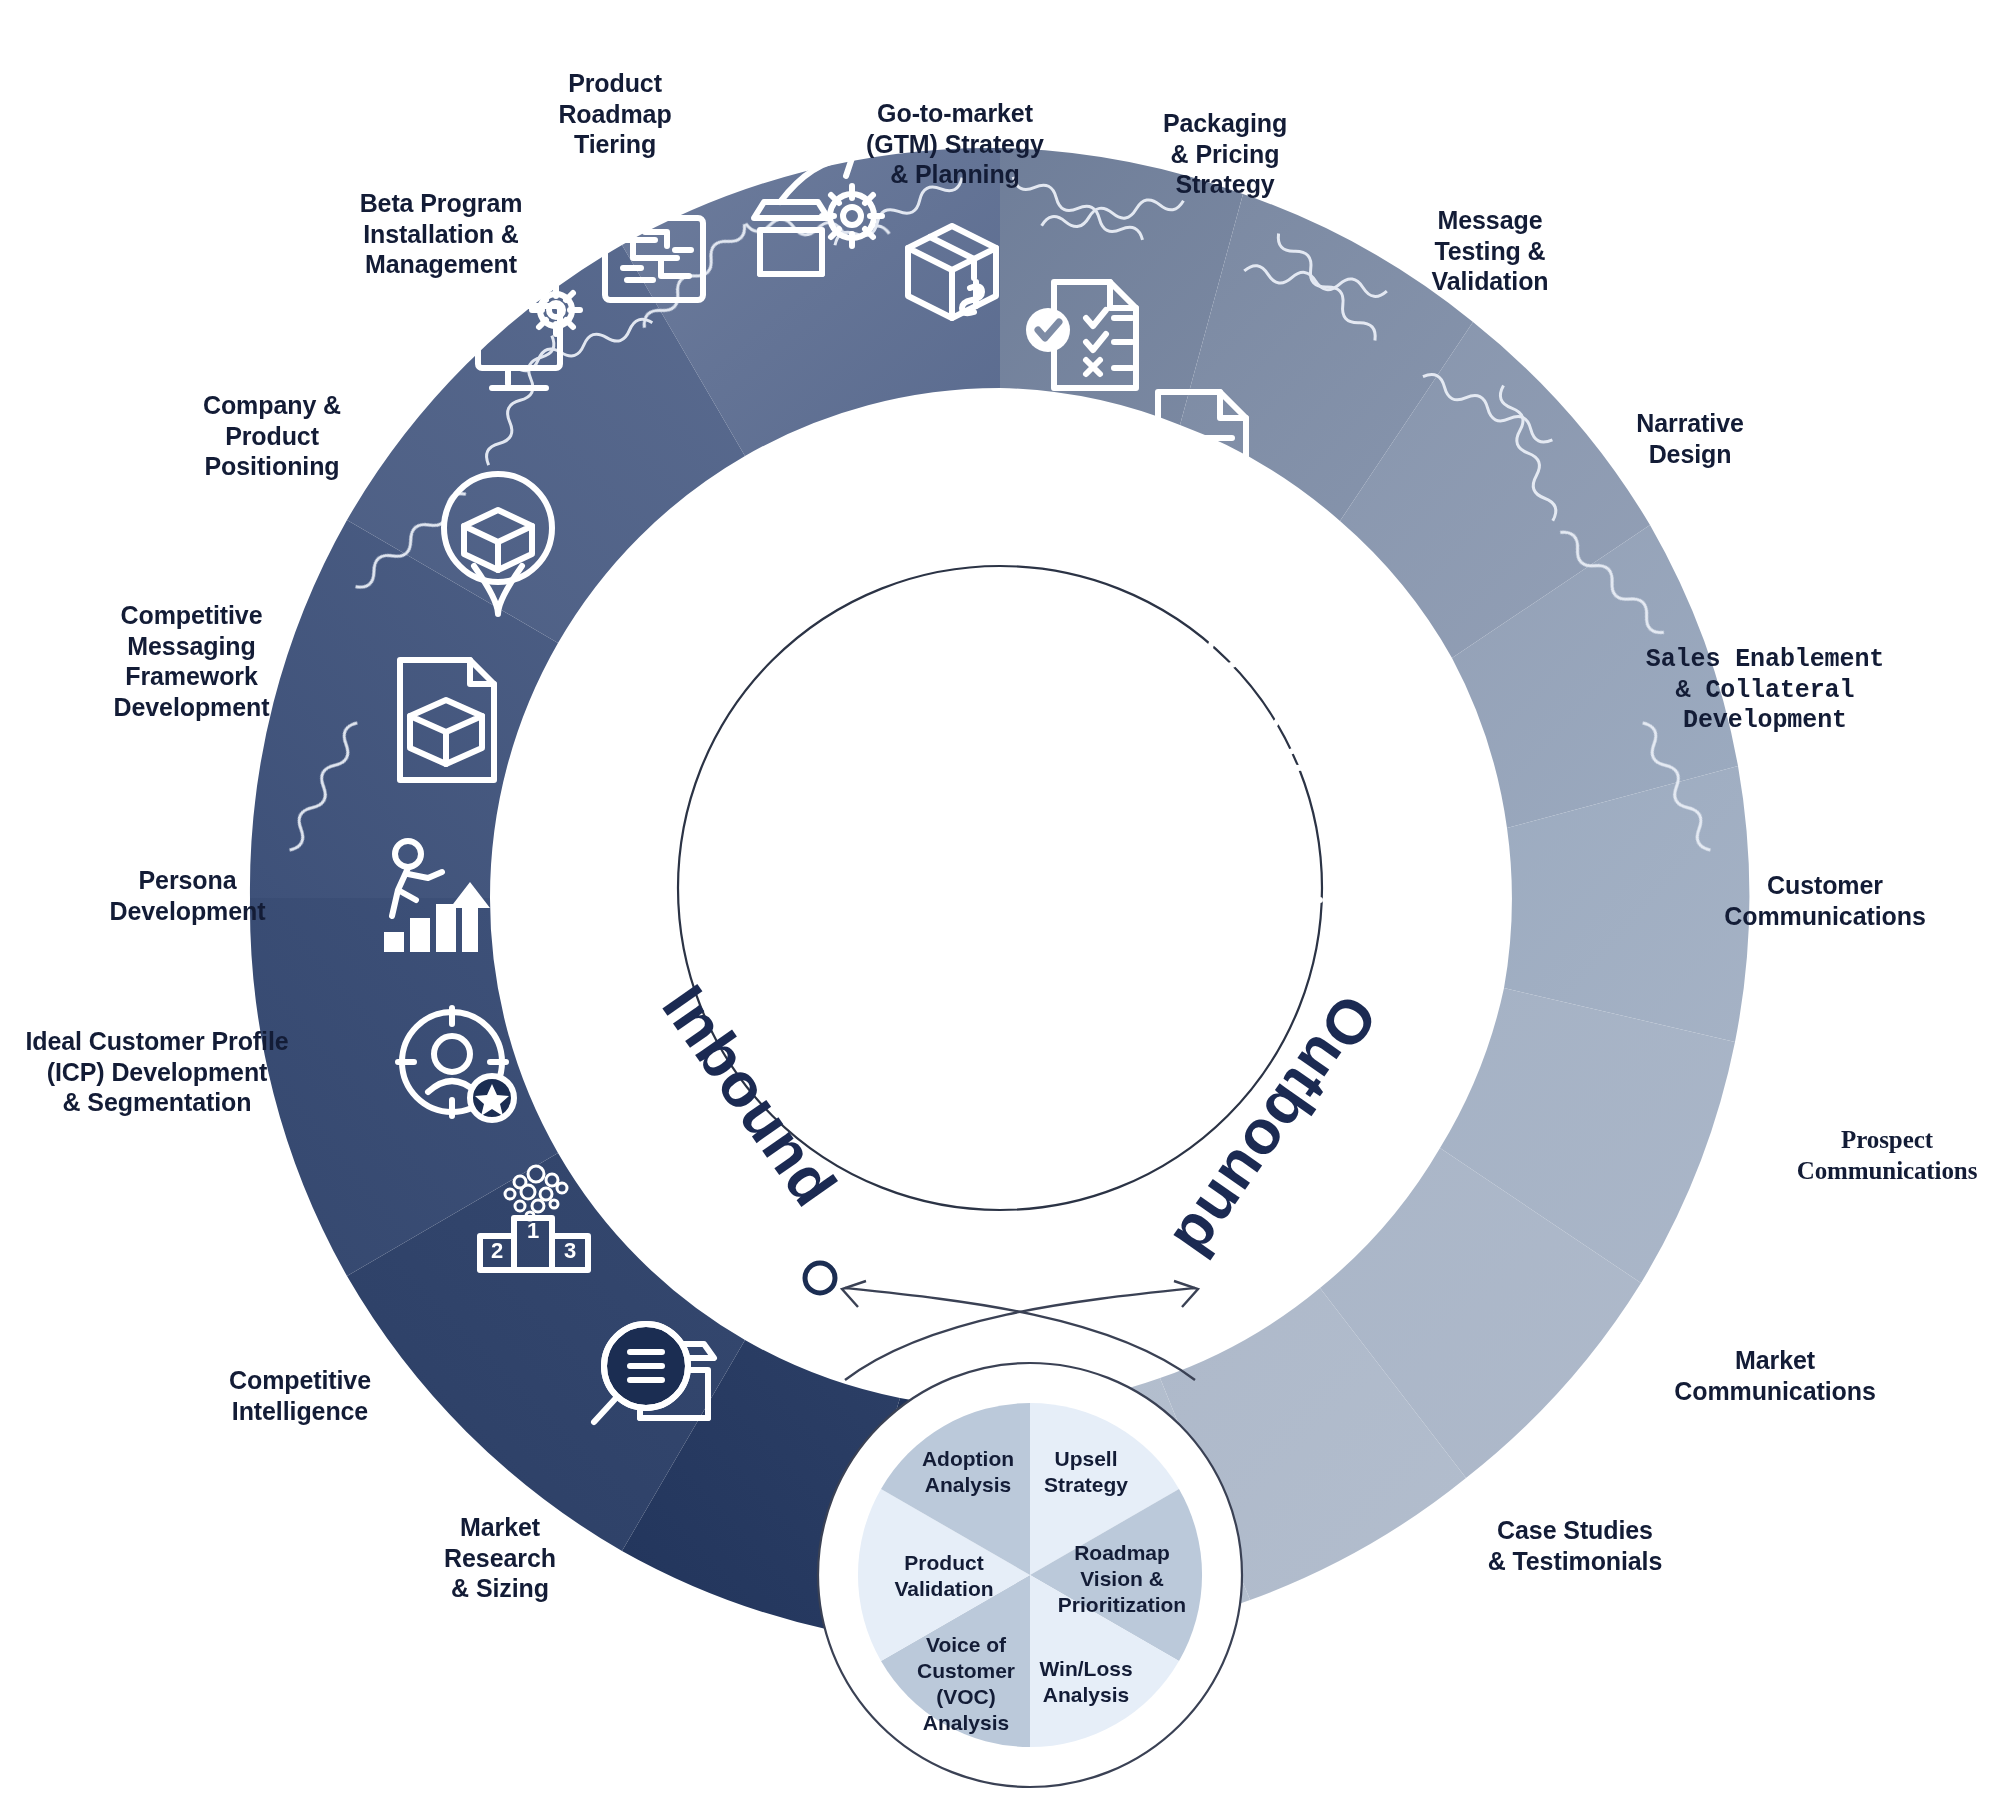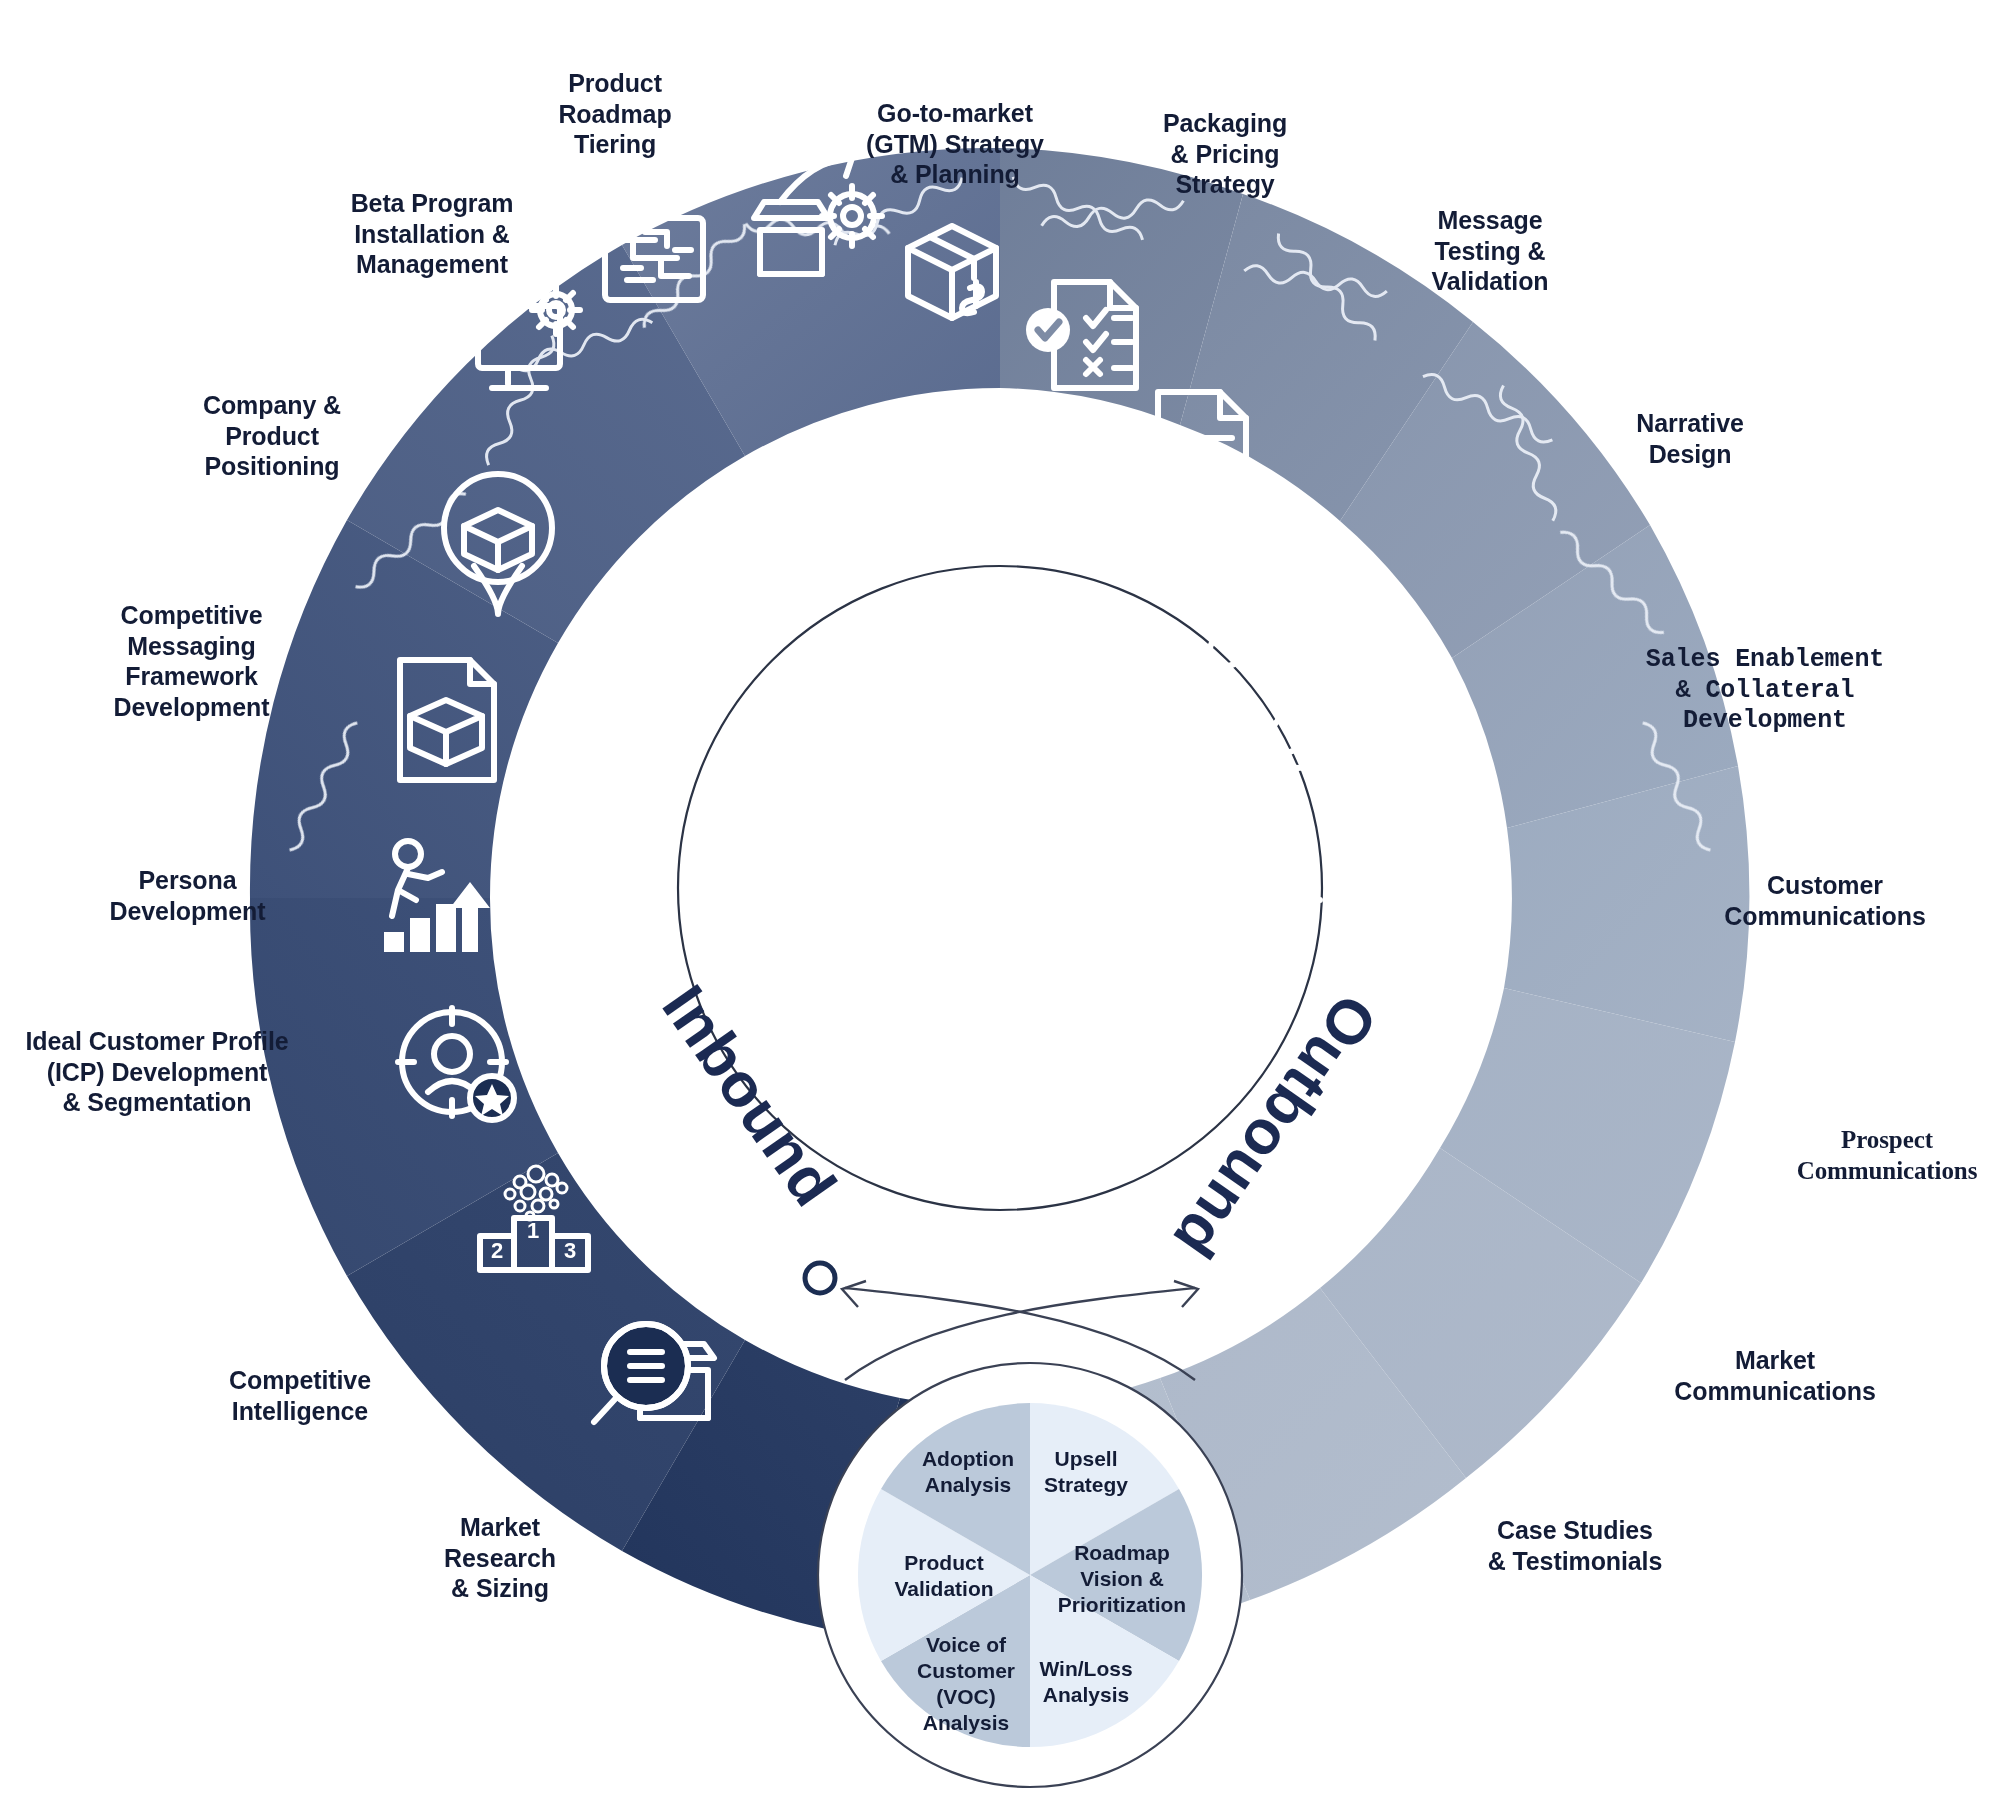--- a/index.html
+++ b/index.html
@@ -353,21 +353,21 @@
         <tspan x="968" y="1466">Adoption</tspan><tspan x="968" y="1492">Analysis</tspan>
       </text>
     </g>
   </g>
 </svg>
 
 <div>
   <div class="lbl" style="left:525px;top:68px;width:180px;">Product
 Roadmap
 Tiering</div>
-  <div class="lbl" style="left:317px;top:188px;width:230px;">Beta Program
+  <div class="lbl" style="left:326px;top:188px;width:230px;">Beta Program
 Installation &amp;
 Management</div>
   <div class="lbl" style="left:172px;top:390px;width:200px;">Company &amp;
 Product
 Positioning</div>
   <div class="lbl" style="left:84px;top:600px;width:215px;">Competitive
 Messaging
 Framework
 Development</div>
   <div class="lbl" style="left:80px;top:865px;width:215px;text-align:center;">Persona

